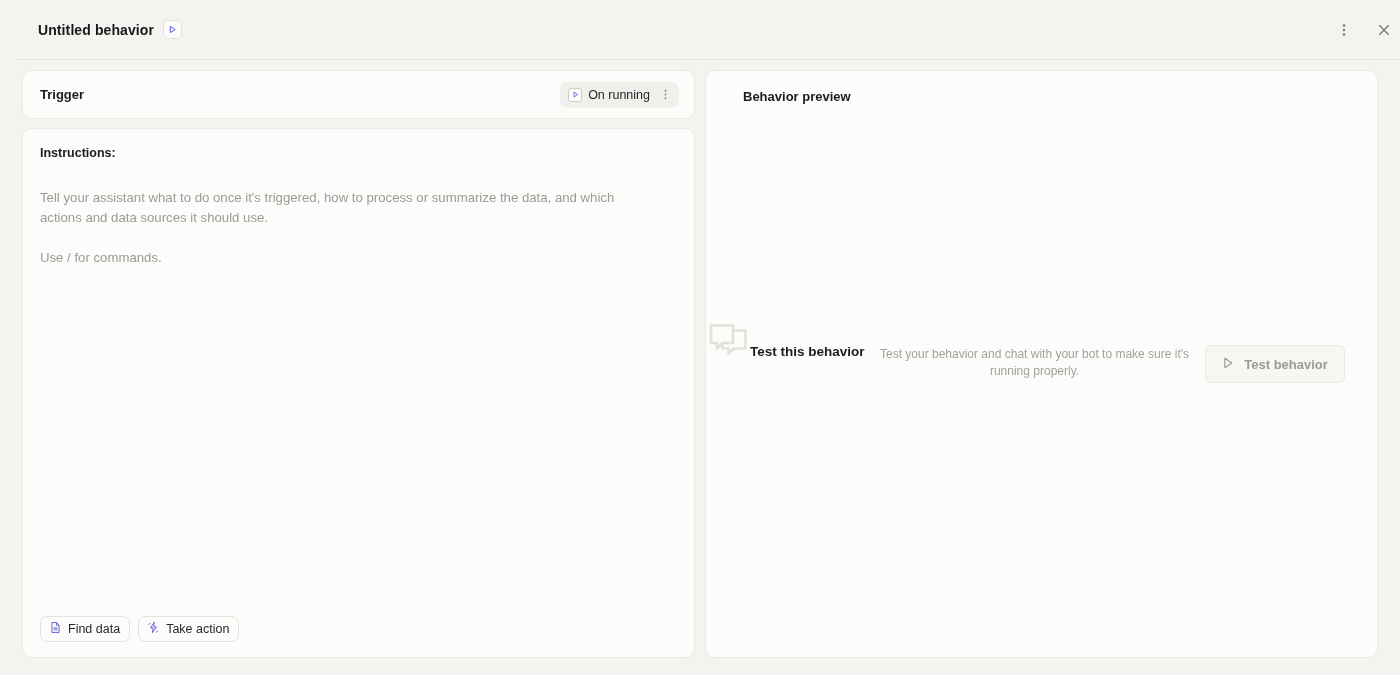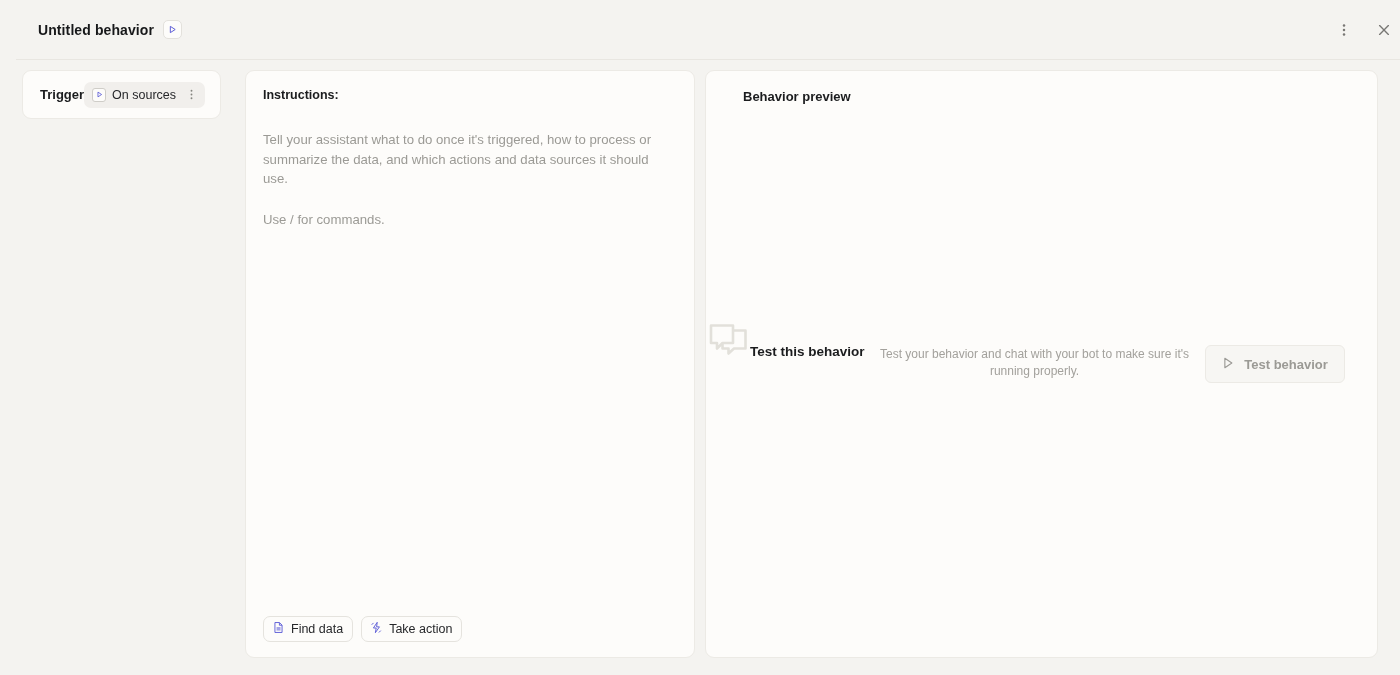--- a/index.html
+++ b/index.html
@@ -38,21 +38,21 @@
     background: transparent;
   }
 
   
   .workspace {
     position: absolute; left: 0; top: 60px;
     width: 1400px; height: 615px;
     display: flex; gap: 10px;
     padding: 10px 22px 17px 22px;
   }
-  .col-left { width: 673px; display: flex; flex-direction: row; gap: 24px; }
+  .col-left { width: 673px; display: flex; flex-direction: column; gap: 9px; }
   .col-right { flex: 1; }
 
   .card {
     background: #fdfcfa;
     border: 1px solid #eceae5;
     border-radius: 9px;
   }
 
   
   .trigger-card {
@@ -150,21 +150,21 @@
   <div class="col-left">
 
     <div class="card trigger-card">
       <span class="trigger-label">Trigger</span>
       <div class="chip">
         <span class="chip-play">
           <svg width="7" height="7" viewBox="0 0 10 10" aria-hidden="true">
             <path d="M2.8 1.6 L8 5 L2.8 8.4 Z" fill="none" stroke="#5b5bd6" stroke-width="1.2" stroke-linejoin="round"></path>
           </svg>
         </span>
-        <span class="chip-text">On sources</span>
+        <span class="chip-text">On running</span>
         <span class="chip-dots">
           <svg width="13" height="13" viewBox="0 0 16 16" aria-hidden="true">
             <circle cx="8" cy="3.4" r="1.15" fill="#85847f"></circle>
             <circle cx="8" cy="8" r="1.15" fill="#85847f"></circle>
             <circle cx="8" cy="12.6" r="1.15" fill="#85847f"></circle>
           </svg>
         </span>
       </div>
     </div>
 

